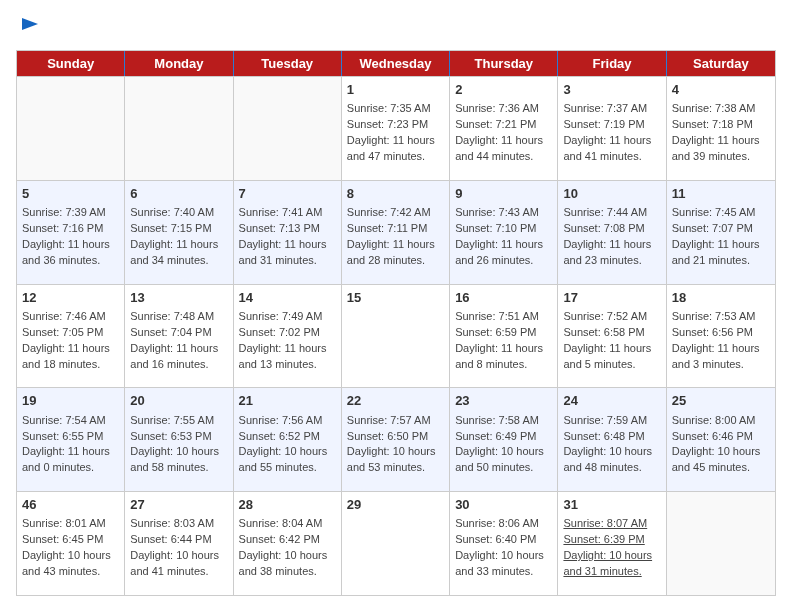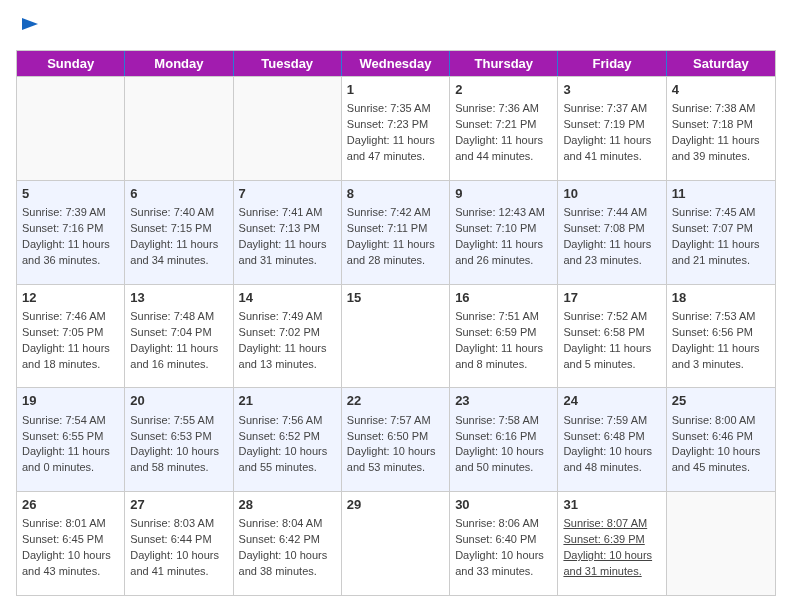--- a/index.html
+++ b/index.html
@@ -55,21 +55,21 @@
     }
     .calendar {
       flex: 1;
       display: flex;
       flex-direction: column;
       border: 1px solid #ccc;
     }
     .cal-header {
       display: grid;
       grid-template-columns: repeat(7, 1fr);
-      background: #a21caf;
+      background: #b91c1c;
     }
     .cal-header-cell {
       color: #fff;
       text-align: center;
       padding: 5px 2px;
       font-size: 13px;
       font-weight: bold;
       border-right: 1px solid #2a7bd4;
     }
     .cal-header-cell:last-child { border-right: none; }
@@ -192,21 +192,21 @@
 Daylight: 11 hours and 31 minutes.</div>
           </div>
           <div class="cal-cell">
             <span class="cell-date">8</span>
             <div class="cell-info" style="white-space: pre-line;">Sunrise: 7:42 AM
 Sunset: 7:11 PM
 Daylight: 11 hours and 28 minutes.</div>
           </div>
           <div class="cal-cell">
             <span class="cell-date">9</span>
-            <div class="cell-info" style="white-space: pre-line;">Sunrise: 12:43 AM
+            <div class="cell-info" style="white-space: pre-line;">Sunrise: 7:43 AM
 Sunset: 7:10 PM
 Daylight: 11 hours and 26 minutes.</div>
           </div>
           <div class="cal-cell">
             <span class="cell-date">10</span>
             <div class="cell-info" style="white-space: pre-line;">Sunrise: 7:44 AM
 Sunset: 7:08 PM
 Daylight: 11 hours and 23 minutes.</div>
           </div>
           <div class="cal-cell">
@@ -278,39 +278,39 @@
           </div>
           <div class="cal-cell">
             <span class="cell-date">22</span>
             <div class="cell-info" style="white-space: pre-line;">Sunrise: 7:57 AM
 Sunset: 6:50 PM
 Daylight: 10 hours and 53 minutes.</div>
           </div>
           <div class="cal-cell">
             <span class="cell-date">23</span>
             <div class="cell-info" style="white-space: pre-line;">Sunrise: 7:58 AM
-Sunset: 6:16 PM
+Sunset: 6:49 PM
 Daylight: 10 hours and 50 minutes.</div>
           </div>
           <div class="cal-cell">
             <span class="cell-date">24</span>
             <div class="cell-info" style="white-space: pre-line;">Sunrise: 7:59 AM
 Sunset: 6:48 PM
 Daylight: 10 hours and 48 minutes.</div>
           </div>
           <div class="cal-cell">
             <span class="cell-date">25</span>
             <div class="cell-info" style="white-space: pre-line;">Sunrise: 8:00 AM
 Sunset: 6:46 PM
 Daylight: 10 hours and 45 minutes.</div>
           </div>
         </div>
         <div class="cal-row">
           <div class="cal-cell">
-            <span class="cell-date">26</span>
+            <span class="cell-date">46</span>
             <div class="cell-info" style="white-space: pre-line;">Sunrise: 8:01 AM
 Sunset: 6:45 PM
 Daylight: 10 hours and 43 minutes.</div>
           </div>
           <div class="cal-cell">
             <span class="cell-date">27</span>
             <div class="cell-info" style="white-space: pre-line;">Sunrise: 8:03 AM
 Sunset: 6:44 PM
 Daylight: 10 hours and 41 minutes.</div>
           </div>

